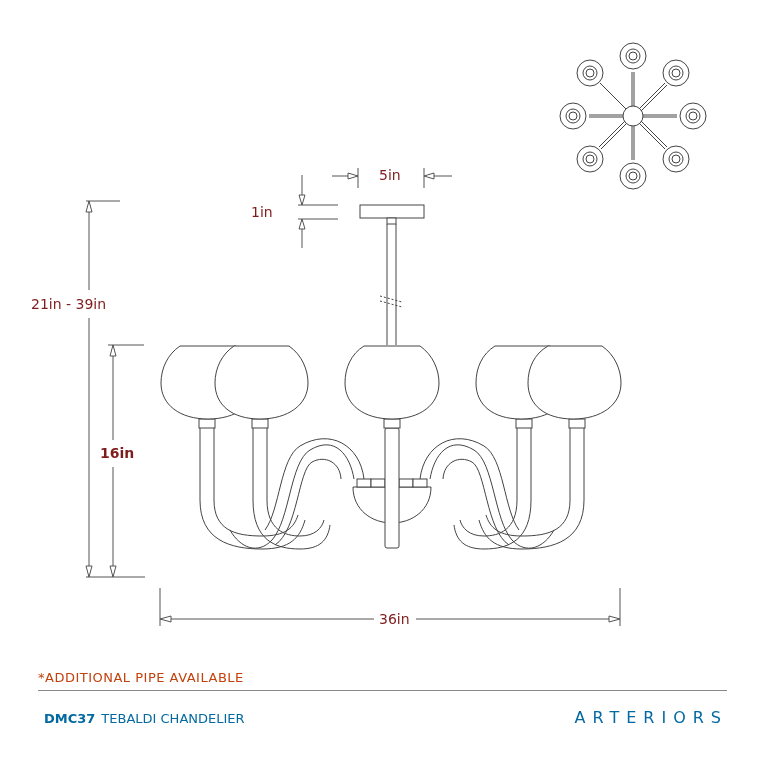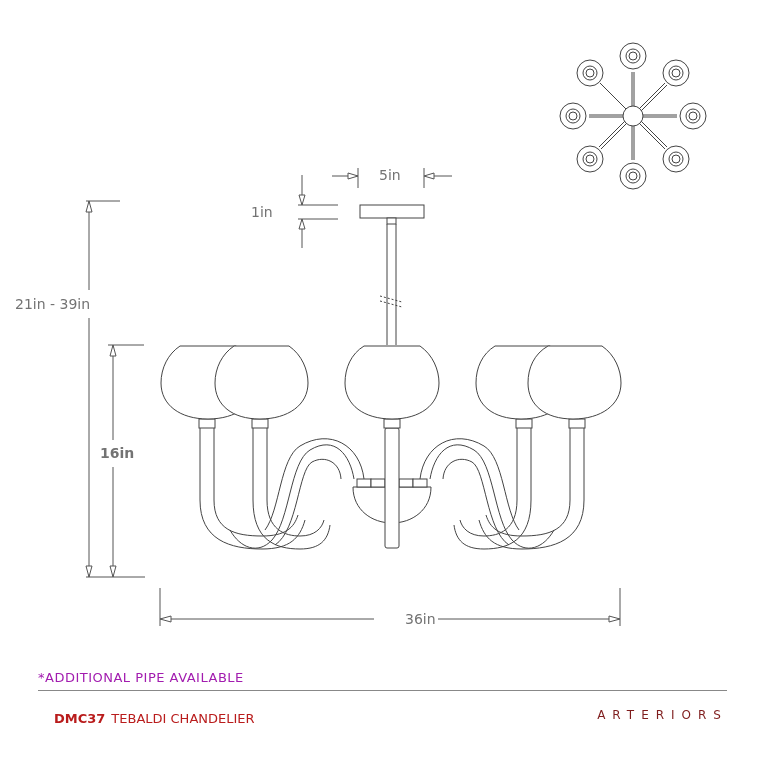--- a/index.html
+++ b/index.html
@@ -1,24 +1,24 @@
 <!DOCTYPE html>
 <html><head>
 <meta charset="utf-8">
 <style>
   html, body { margin: 0; padding: 0; background: #ffffff; }
   body { width: 764px; height: 764px; position: relative; overflow: hidden;
          font-family: "DejaVu Sans", sans-serif; color: #333; }
   svg.drawing { position: absolute; left: 0; top: 0; }
-  .dim { position: absolute; font-size: 14px; color: #737373; background: #fff; padding: 0 2px; line-height: 16px; white-space: nowrap; }
-  .footer-note { position: absolute; left: 38px; top: 670px; font-size: 13px; letter-spacing: 0.5px; color: #a21caf; }
+  .dim { position: absolute; font-size: 14px; color: #7f1d1d; background: #fff; padding: 0 2px; line-height: 16px; white-space: nowrap; }
+  .footer-note { position: absolute; left: 38px; top: 670px; font-size: 13px; letter-spacing: 0.5px; color: #c2410c; }
   .rule { position: absolute; left: 38px; top: 690px; width: 689px; height: 1px; background: #888; }
-  .sku { position: absolute; left: 54px; top: 711px; font-size: 13px; color: #b91c1c; }
+  .sku { position: absolute; left: 44px; top: 711px; font-size: 13px; color: #0369a1; }
   .sku b { font-weight: bold; margin-right: 6px; }
-  .brand { position: absolute; right: 36px; top: 708px; font-size: 12px; letter-spacing: 7px; color: #7f1d1d; }
+  .brand { position: absolute; right: 36px; top: 708px; font-size: 16px; letter-spacing: 7px; color: #0369a1; }
 </style>
 </head>
 <body>
 
 <svg class="drawing" width="764" height="764" viewBox="0 0 764 764" fill="none" stroke="#444" stroke-width="1">
 
   <g>
     <g stroke-width="1">
 
       <line x1="632" y1="116" x2="632" y2="72"></line>
@@ -151,20 +151,20 @@
     <path d="M180,346 L236,346 C250,355 256,370 256,383 C256,405 236,419 208,419 C180,419 161,405 161,383 C161,368 168,354 180,346 Z" fill="#fff"></path>
     <path d="M234,346 L289,346 C302,355 308,370 308,383 C308,405 288,419 260,419 C232,419 215,405 215,383 C215,368 222,354 234,346 Z" fill="#fff"></path>
     <path d="M364,346 L420,346 C433,355 439,370 439,383 C439,405 420,419 392,419 C364,419 345,405 345,383 C345,368 351,354 364,346 Z" fill="#fff"></path>
     <path d="M495,346 L550,346 C563,355 569,370 569,383 C569,405 549,419 521,419 C493,419 476,405 476,383 C476,368 482,354 495,346 Z" fill="#fff"></path>
     <path d="M548,346 L602,346 C615,355 621,370 621,383 C621,405 601,419 573,419 C545,419 528,405 528,383 C528,368 534,354 548,346 Z" fill="#fff"></path>
   </g>
 </svg>
 
 <span class="dim" style="left:377px;top:167px;">5in</span>
 <span class="dim" style="left:249px;top:204px;">1in</span>
-<span class="dim" style="left:13px;top:296px;">21in - 39in</span>
+<span class="dim" style="left:29px;top:296px;">21in - 39in</span>
 <span class="dim" style="left:98px;top:445px;font-weight:bold;">16in</span>
-<span class="dim" style="left:377px;top:611px;margin-left:26px;">36in</span>
+<span class="dim" style="left:377px;top:611px;">36in</span>
 
 <div class="footer-note">*ADDITIONAL PIPE AVAILABLE</div>
 <div class="rule"></div>
 <div class="sku"><b>DMC37</b><span>TEBALDI CHANDELIER</span></div>
 <div class="brand">ARTERIORS</div>
 
 </body></html>

